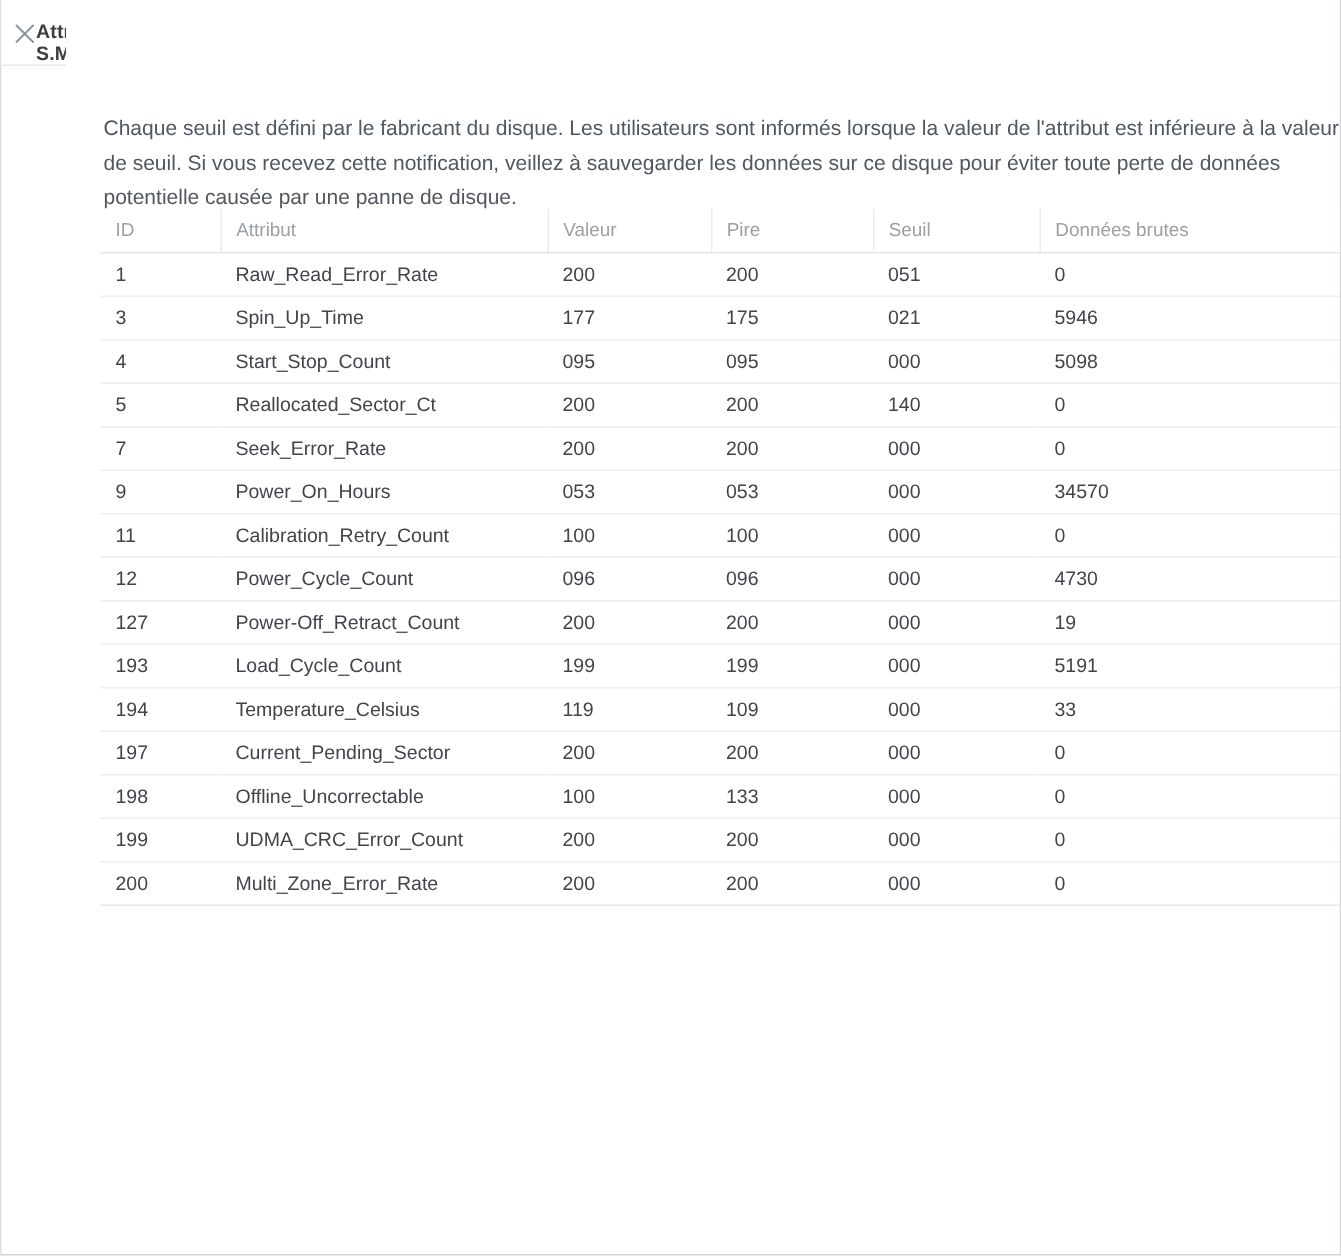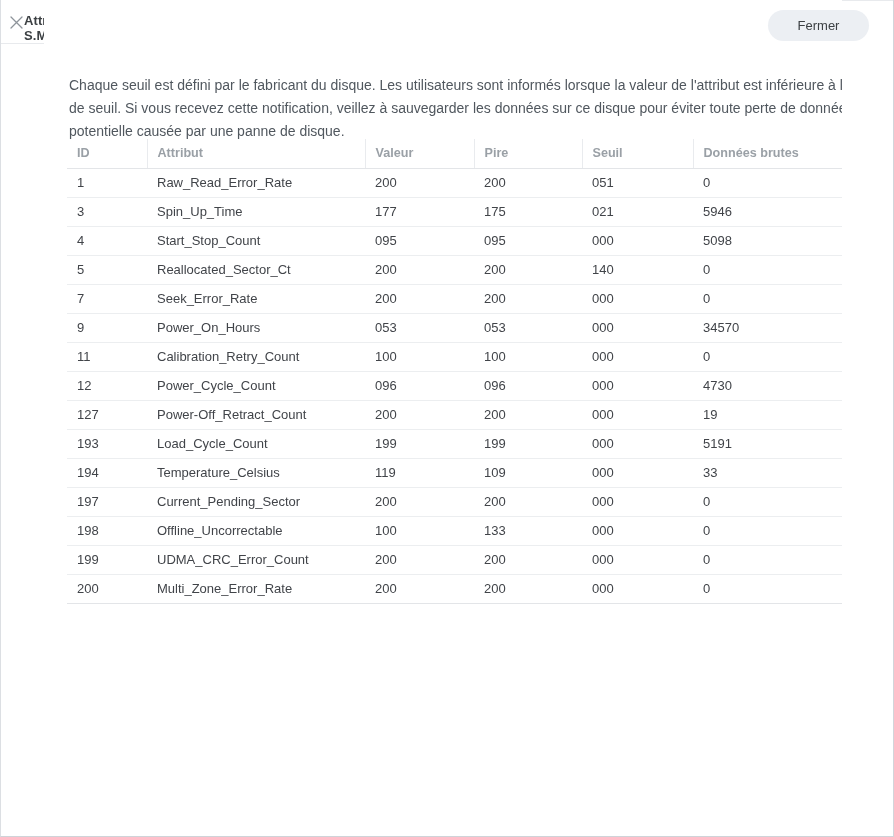--- a/index.html
+++ b/index.html
@@ -92,21 +92,21 @@
   .smart-table col.c-value   { width: 109px; }
   .smart-table col.c-worst   { width: 108px; }
   .smart-table col.c-thresh  { width: 111px; }
   .smart-table col.c-raw     { width: 201px; }
   .smart-table col.c-pad     { width: 20px; }
 
   .smart-table thead th {
     height: 29px;
     padding: 0 0 0 10px;
     text-align: left;
-    font-weight: bold;
+    font-weight: normal;
     font-size: 12.6px;
     color: #9aa0a6;
     background: #ffffff;
     border-bottom: 1px solid #e3e5e8;
     border-left: 1px solid #e9ebee;
     vertical-align: middle;
     box-sizing: border-box;
     overflow: hidden;
     white-space: nowrap;
   }
@@ -330,17 +330,14 @@
             <td>200</td>
             <td>000</td>
             <td>0</td>
             <td></td>
           </tr>
         </tbody>
     </table>
 
   </div>
 
-  <div class="footer">
-    <button class="close-action">Fermer</button>
-  </div>
 
 </div>
 
 </body></html>

